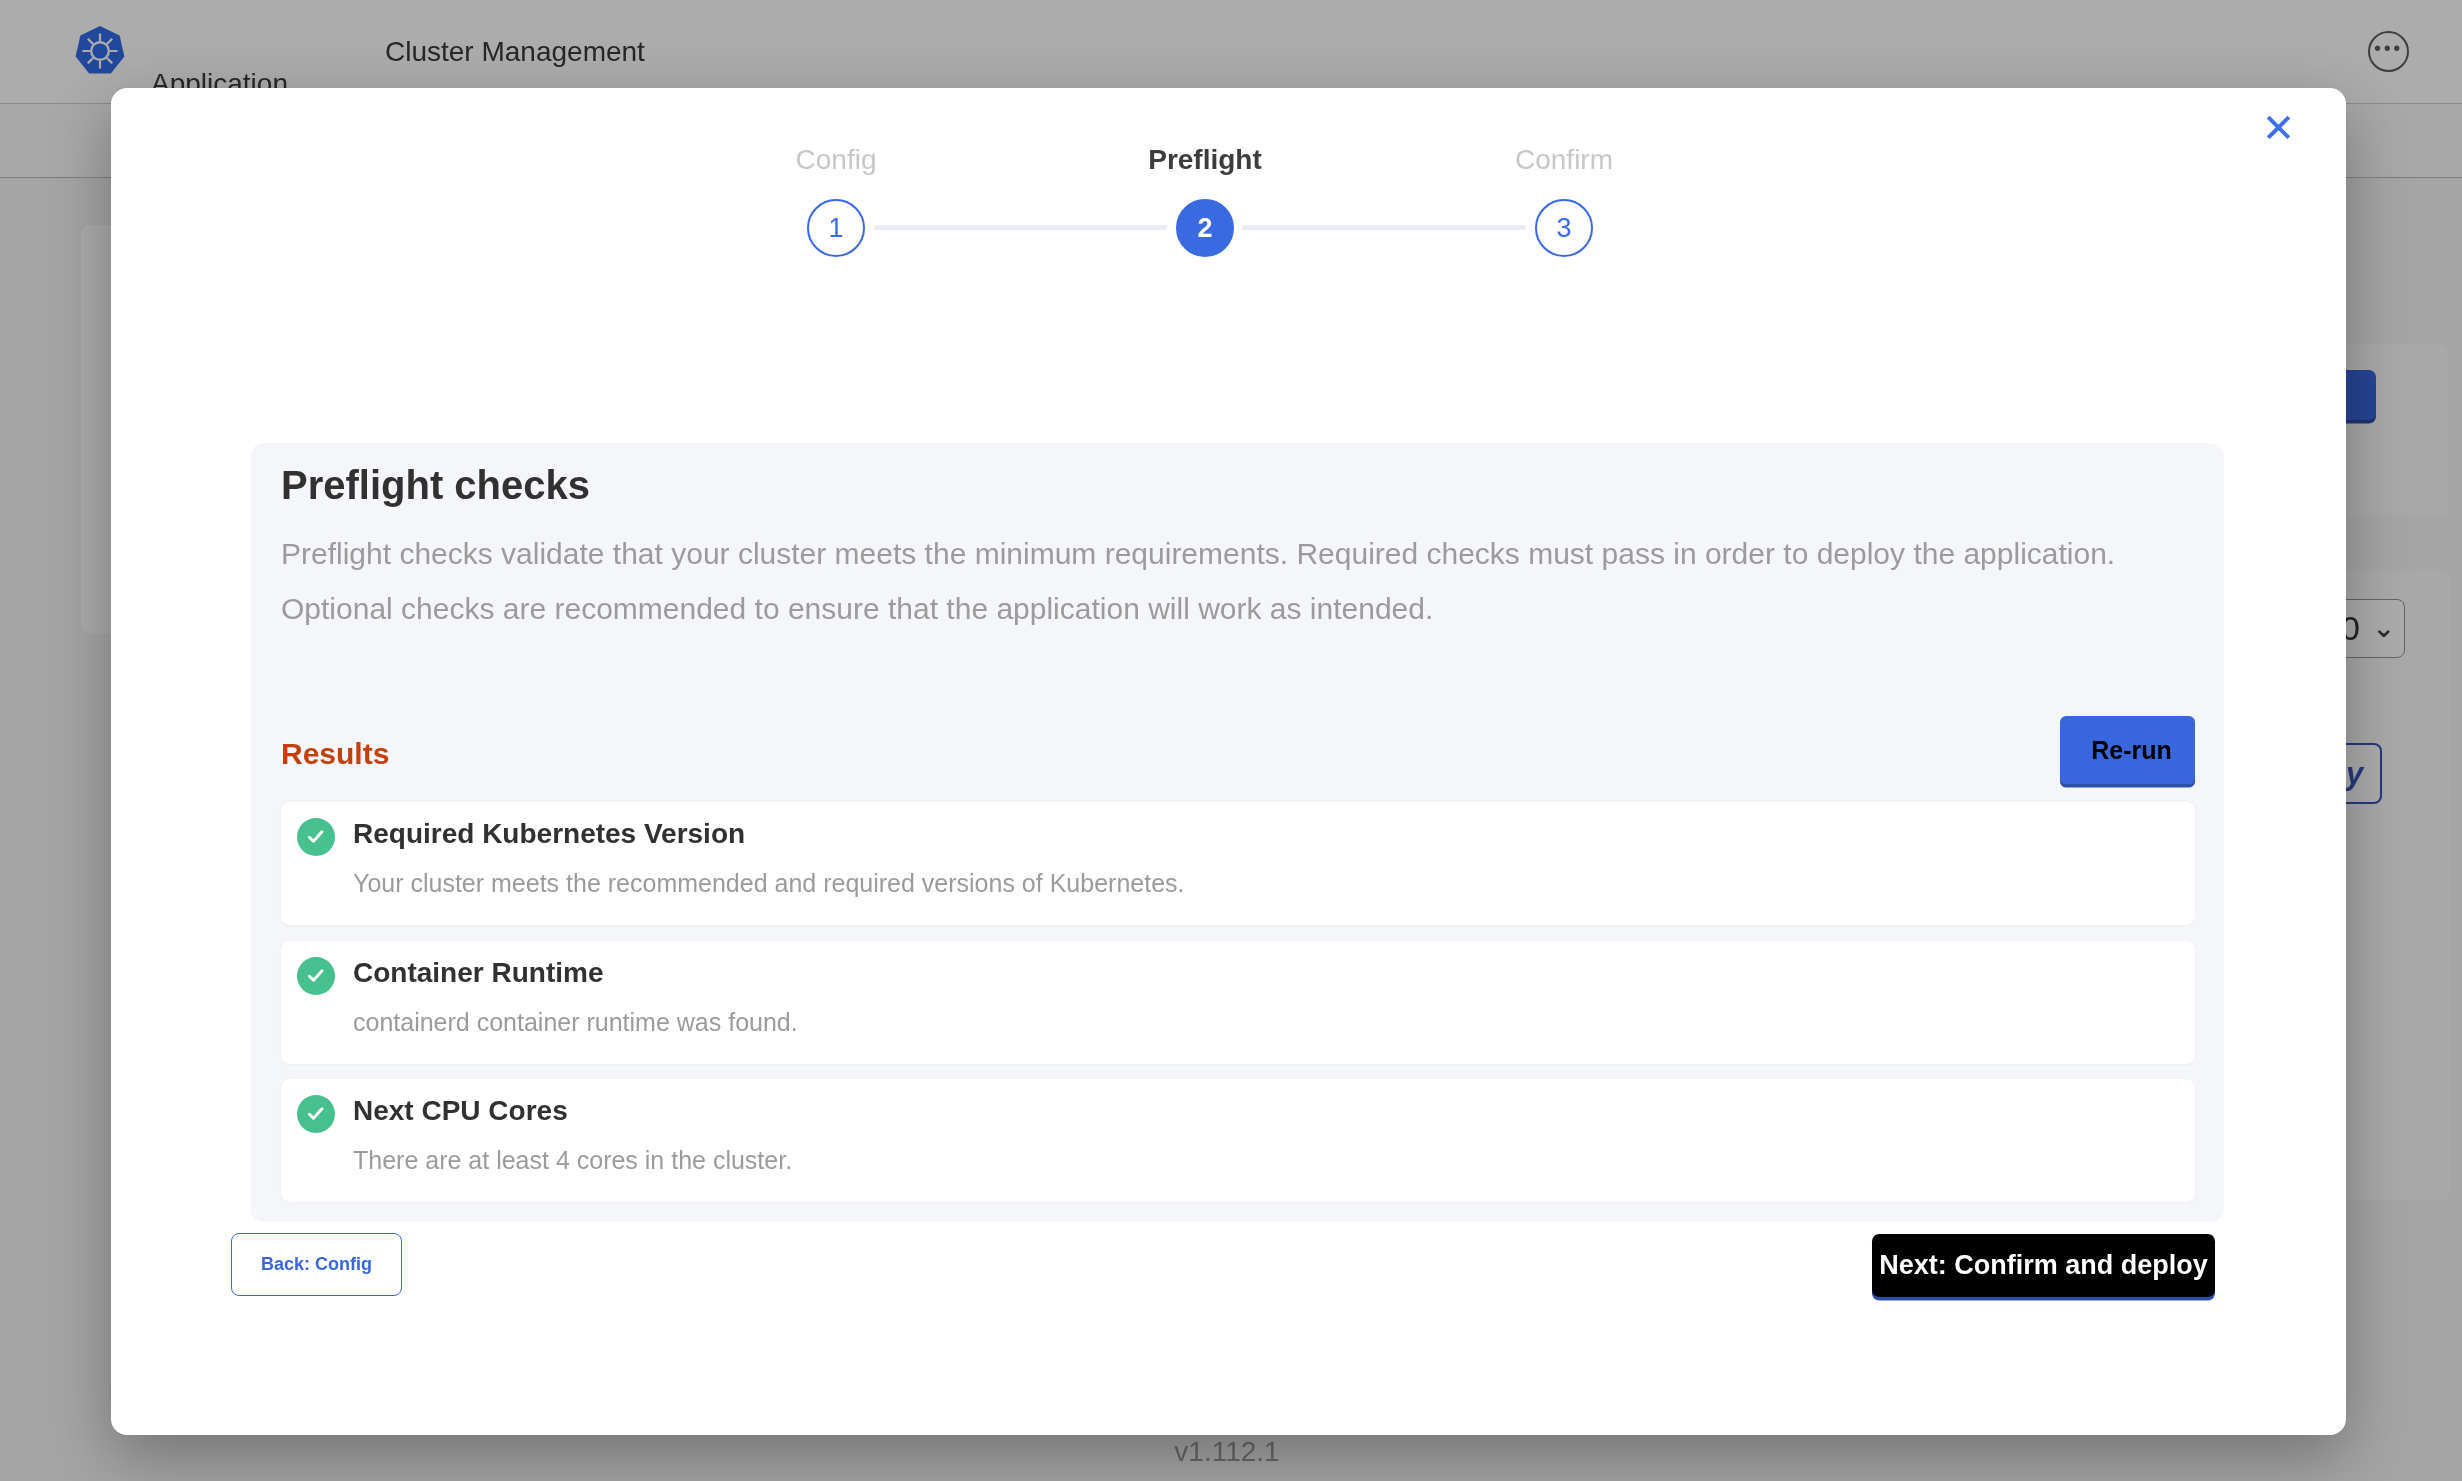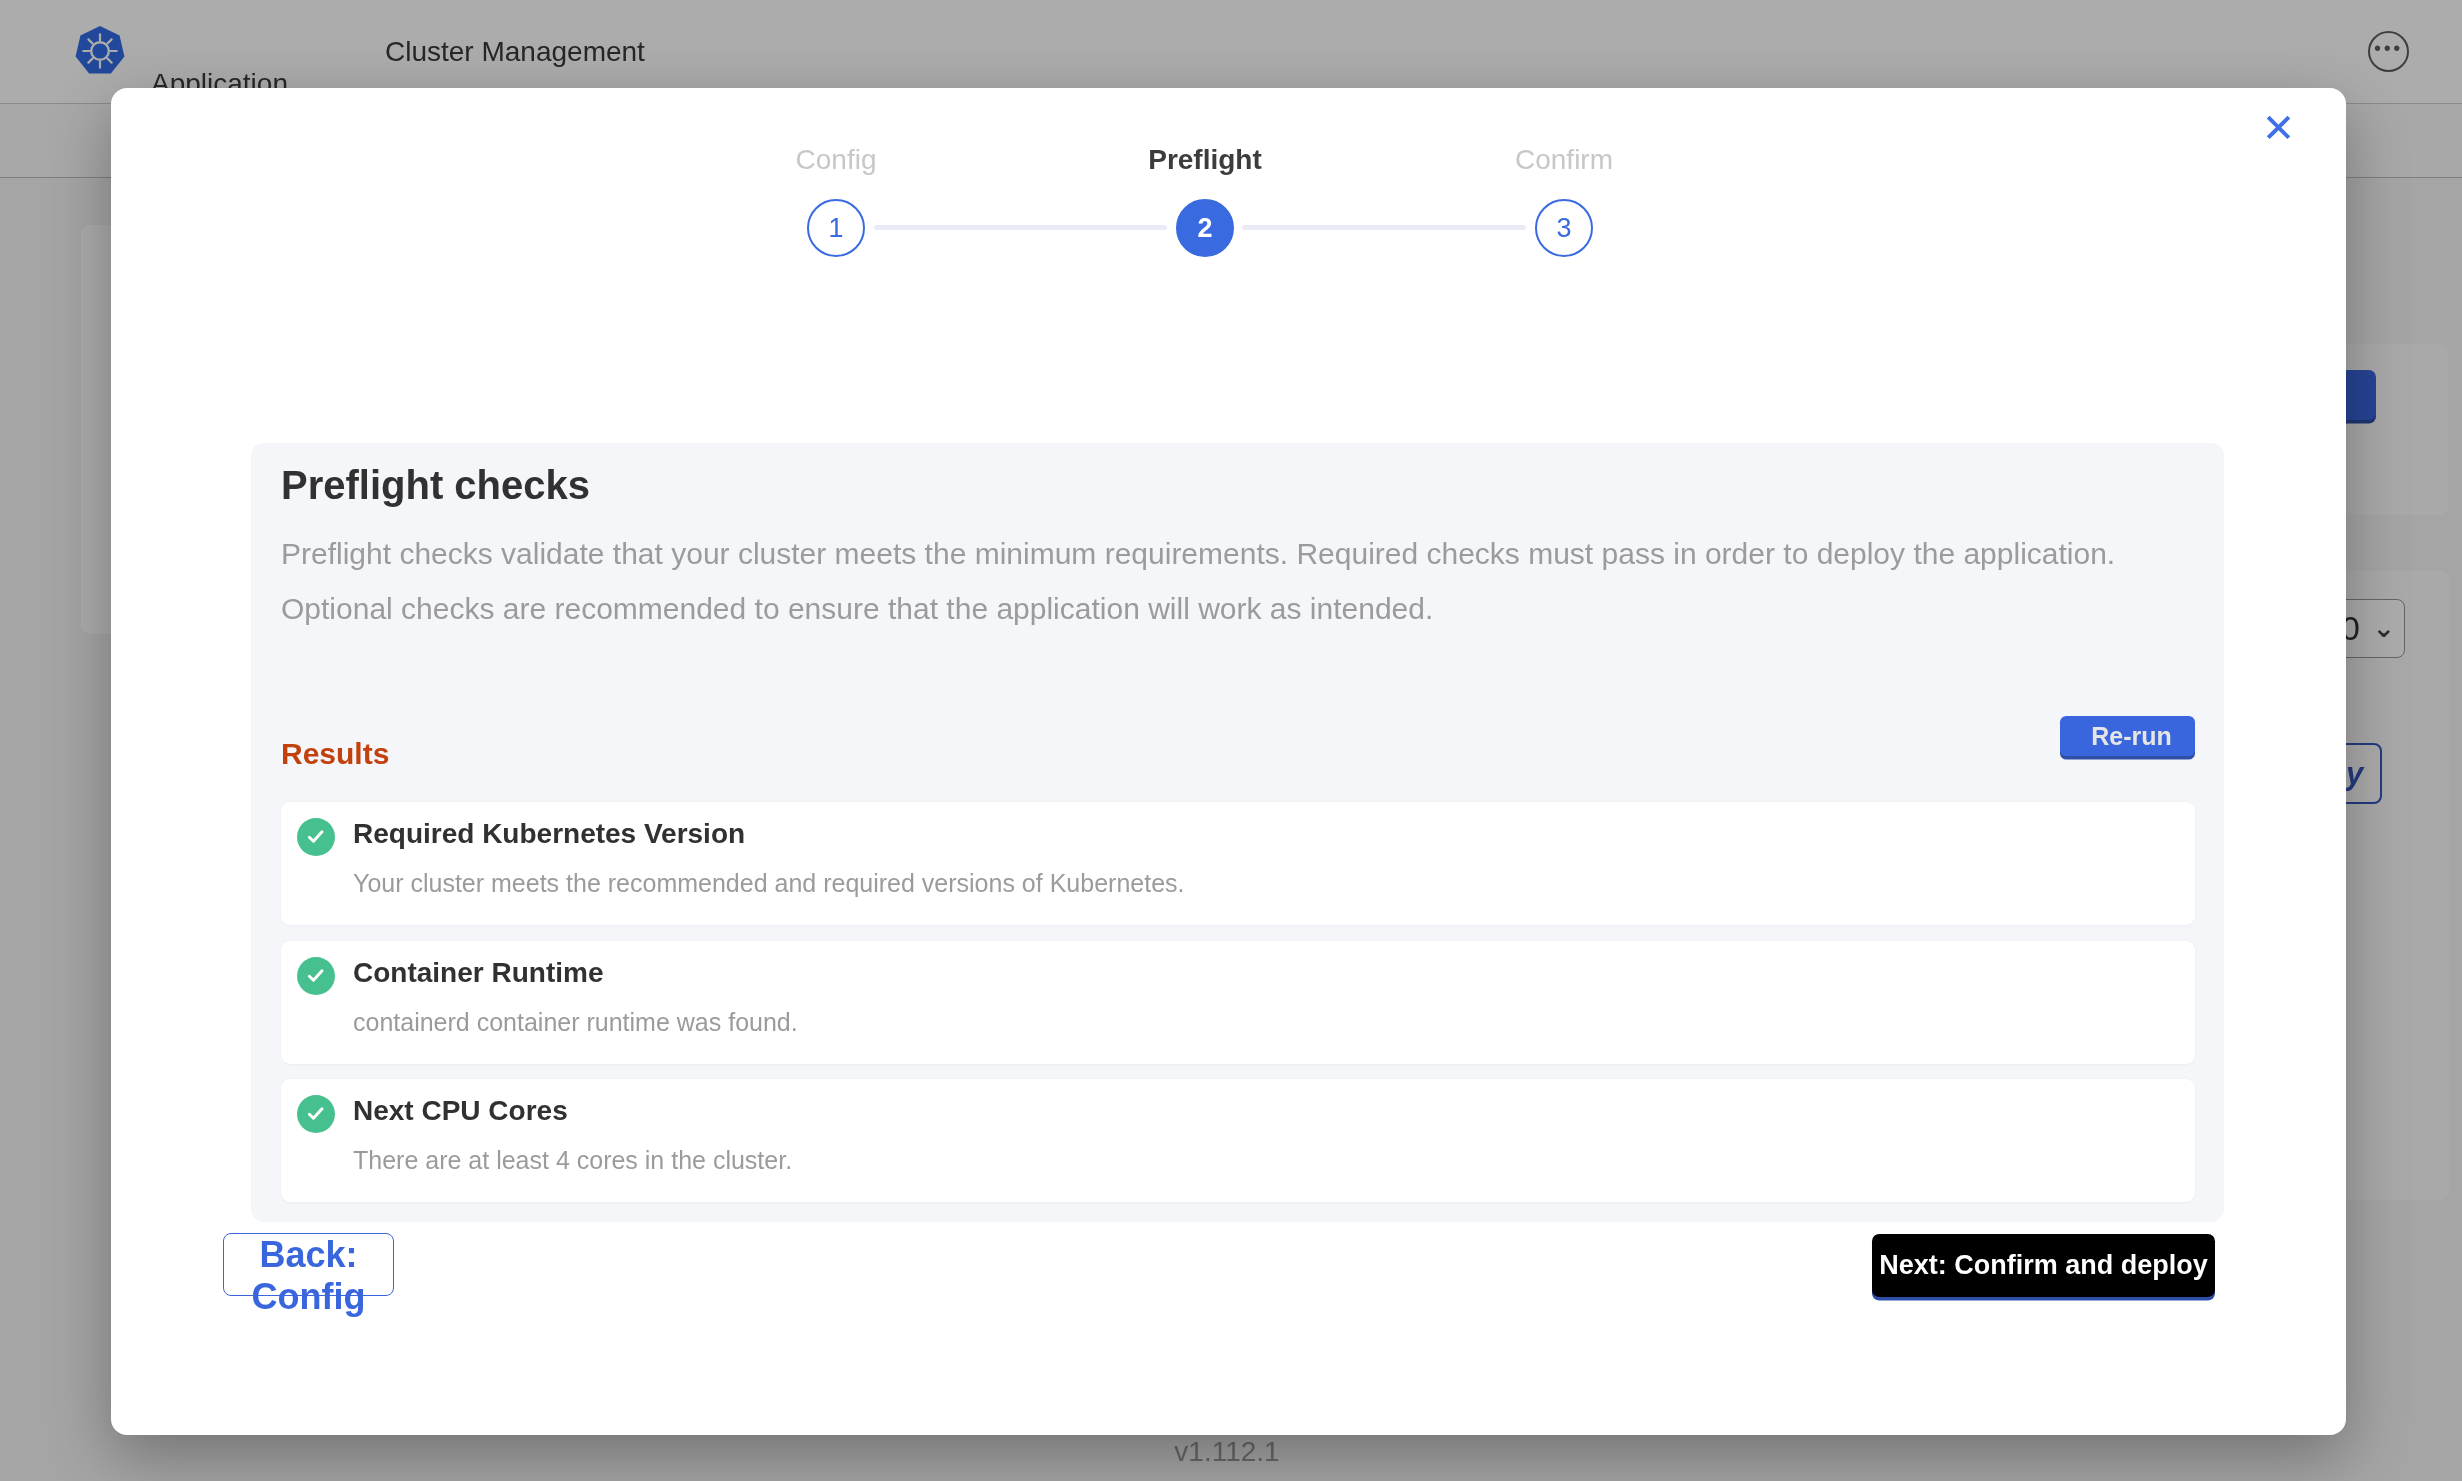--- a/index.html
+++ b/index.html
@@ -96,42 +96,42 @@
     position:absolute; left:140px; top:355px; width:1973px; height:779px;
     background:#f4f6f9; border-radius:12.6px;
   }
   .panel-title { position:absolute; left:30px; top:20px; font-size:40px; font-weight:700; color:#313131; }
   .panel-desc  {
     position:absolute; left:30px; top:83px; width:1896px;
     font-size:30px; line-height:55px; color:#9b9b9b;
   }
   .results-label { position:absolute; left:30px; top:294px; font-size:30px; font-weight:700; color:#c2410c; }
   .rerun-btn {
-    position:absolute; left:1809px; top:273px; width:135px; height:40px;
-    background:#3a66dd; color:#e5e5e5; border:none; border-radius:6.3px;
+    position:absolute; left:1809px; top:273px; width:135px; height:68px;
+    background:#3a66dd; color:#000000; border:none; border-radius:6.3px;
     font-size:25px; font-weight:700; cursor:pointer;
     box-shadow:0 3.6px 0 #2d4fa8; font-family:inherit;padding-left:8px;
   }
   .check-card {
     position:absolute; left:30px; width:1914px; height:123px;
     background:#ffffff; border-radius:9px; box-shadow:0 0.9px 2.7px rgba(0,0,0,0.04);
   }
   .cc-0 { top:359px; } .cc-1 { top:498px; } .cc-2 { top:636px; }
   .check-icon {
     position:absolute; left:16px; top:16px; width:38px; height:38px;
     background:#47c08f; border-radius:50%;
     display:flex; align-items:center; justify-content:center;
   }
   .check-title { position:absolute; left:72px; top:16px; font-size:28px; font-weight:700; color:#313131; }
   .check-detail { position:absolute; left:72px; top:67px; font-size:25px; color:#9b9b9b; }
   
   .back-btn {
-    position:absolute; left:112px; top:1145px; width:171px; height:63px;
+    position:absolute; left:120px; top:1145px; width:171px; height:63px;
     background:#ffffff; border:1.8px solid #3a66dd; border-radius:8px;
-    color:#3a66dd; font-size:36px; font-weight:700; cursor:pointer; font-family:inherit;
+    color:#3a66dd; font-size:18px; font-weight:700; cursor:pointer; font-family:inherit;
   }
   .next-btn {
     position:absolute; left:1761px; top:1146px; width:343px; height:63px;
     background:#000000; border:none; border-radius:7.2px;
     color:#ffffff; font-size:27px; font-weight:700; cursor:pointer;
     box-shadow:0 3.6px 0 #2d4fa8; font-family:inherit;
   }
 </style>
 </head>
 <body>

